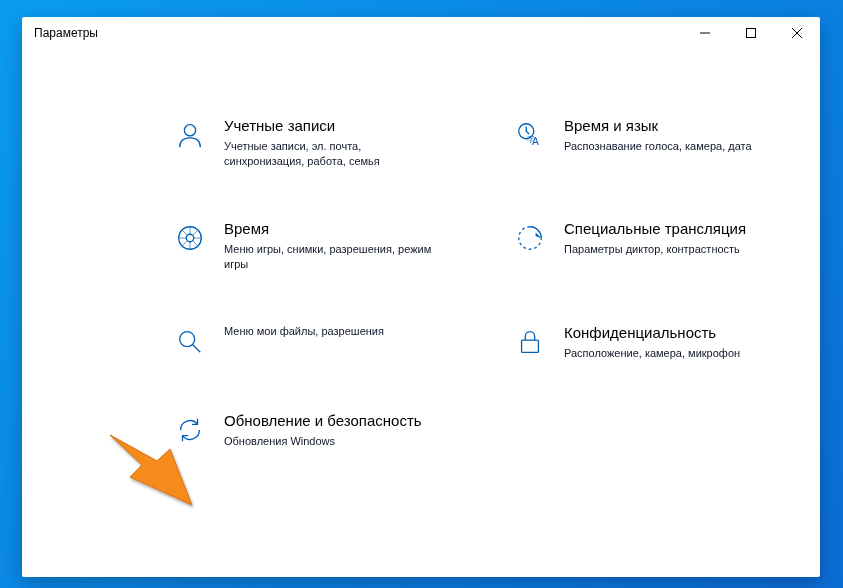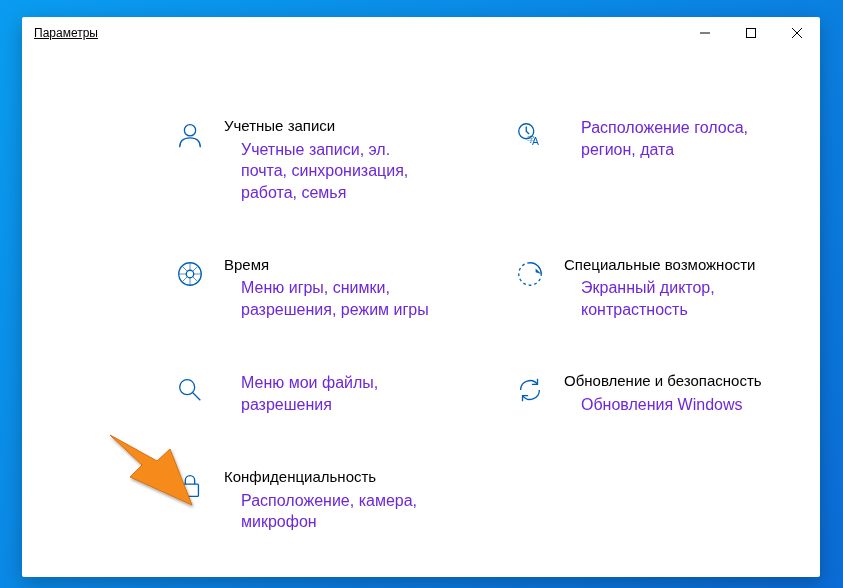--- a/index.html
+++ b/index.html
@@ -13,21 +13,20 @@
     }
     .window {
       position: absolute;
       left: 22px;
       top: 17px;
       width: 798px;
       height: 560px;
       background: #ffffff;
       border-radius: 2px;
       box-shadow: 0 6px 20px rgba(0,0,0,0.25);
-      text-decoration: underline;
     }
     .titlebar {
       height: 32px;
       display: flex;
       align-items: center;
       justify-content: space-between;
       padding-left: 12px;
     }
     .titlebar-title {
       font-size: 12px;
@@ -85,24 +84,23 @@
       stroke-width: 1.4;
     }
     .tile-text h3 {
       font-size: 15px;
       font-weight: 400;
       color: #000;
       line-height: 1.25;
       margin-bottom: 3px;
     }
     .tile-text p {
-      font-size: 16px;
-      color: #6d28d9;
+      font-size: 11px;
+      color: #0f172a;
       line-height: 1.35;
-      margin-left: 17px;
     }
     .arrow {
       position: absolute;
       left: 80px;
       top: 410px;
       pointer-events: none;
     }
   </style>
 </head>
 <body>
@@ -149,21 +147,22 @@
       <div class="tile">
         <div class="tile-icon">
           <svg width="30" height="30" viewBox="0 0 32 32">
               <circle cx="12" cy="12" r="8"></circle>
               <path d="M12 7 V12 L15 15"></path>
               <text x="18" y="27" font-size="11" fill="#005fb8" stroke="none">A</text>
               <text x="13" y="23" font-size="8" fill="#005fb8" stroke="none">字</text>
             </svg>
         </div>
         <div class="tile-text">
-          <p>Расположение голоса, регион, дата</p>
+          <h3>Время и язык</h3>
+          <p>Распознавание голоса, камера, дата</p>
         </div>
       </div>
 
       <div class="tile">
         <div class="tile-icon">
           <svg width="30" height="30" viewBox="0 0 32 32">
               <circle cx="16" cy="16" r="12"></circle>
               <path d="M16 4 L16 28 M4 16 L28 16 M8 8 L24 24 M24 8 L8 24" stroke-width="0.7"></path>
               <circle cx="16" cy="16" r="4" fill="#fff"></circle>
             </svg>
@@ -176,62 +175,62 @@
 
       <div class="tile">
         <div class="tile-icon">
           <svg width="30" height="30" viewBox="0 0 32 32">
               <path d="M16 4 A12 12 0 1 0 28 16" stroke-dasharray="3 3"></path>
               <path d="M16 4 A12 12 0 0 1 28 16"></path>
               <path d="M22 10 L28 16 L22 14" fill="#005fb8" stroke="none"></path>
             </svg>
         </div>
         <div class="tile-text">
-          <h3>Специальные возможности</h3>
-          <p>Экранный диктор, контрастность</p>
+          <h3>Специальные трансляция</h3>
+          <p>Параметры диктор, контрастность</p>
         </div>
       </div>
 
       <div class="tile">
         <div class="tile-icon">
           <svg width="30" height="30" viewBox="0 0 32 32">
               <circle cx="13" cy="13" r="8"></circle>
               <path d="M19 19 L27 27"></path>
             </svg>
         </div>
         <div class="tile-text">
           <p>Меню мои файлы, разрешения</p>
+        </div>
+      </div>
+
+      <div class="tile">
+        <div class="tile-icon">
+          <svg width="30" height="30" viewBox="0 0 32 32">
+              <rect x="7" y="14" width="18" height="13" rx="1"></rect>
+              <path d="M11 14 V10 a5 5 0 0 1 10 0 V14"></path>
+            </svg>
+        </div>
+        <div class="tile-text">
+          <h3>Конфиденциальность</h3>
+          <p>Расположение, камера, микрофон</p>
         </div>
       </div>
 
       <div class="tile">
         <div class="tile-icon">
           <svg width="30" height="30" viewBox="0 0 32 32">
               <path d="M6 16 A10 10 0 0 1 24 10"></path>
               <path d="M26 16 A10 10 0 0 1 8 22"></path>
               <path d="M24 4 L24 10 L18 10" fill="none"></path>
               <path d="M8 28 L8 22 L14 22" fill="none"></path>
             </svg>
         </div>
         <div class="tile-text">
           <h3>Обновление и безопасность</h3>
           <p>Обновления Windows</p>
-        </div>
-      </div>
-
-      <div class="tile">
-        <div class="tile-icon">
-          <svg width="30" height="30" viewBox="0 0 32 32">
-              <rect x="7" y="14" width="18" height="13" rx="1"></rect>
-              <path d="M11 14 V10 a5 5 0 0 1 10 0 V14"></path>
-            </svg>
-        </div>
-        <div class="tile-text">
-          <h3>Конфиденциальность</h3>
-          <p>Расположение, камера, микрофон</p>
         </div>
       </div>
 
     </div>
   </div>
 
   <svg class="arrow" width="110" height="100" viewBox="0 0 110 100">
     <defs>
       <filter id="sh" x="-20%" y="-20%" width="140%" height="140%">
         <feDropShadow dx="1" dy="2" stdDeviation="1.5" flood-opacity="0.35"></feDropShadow>

